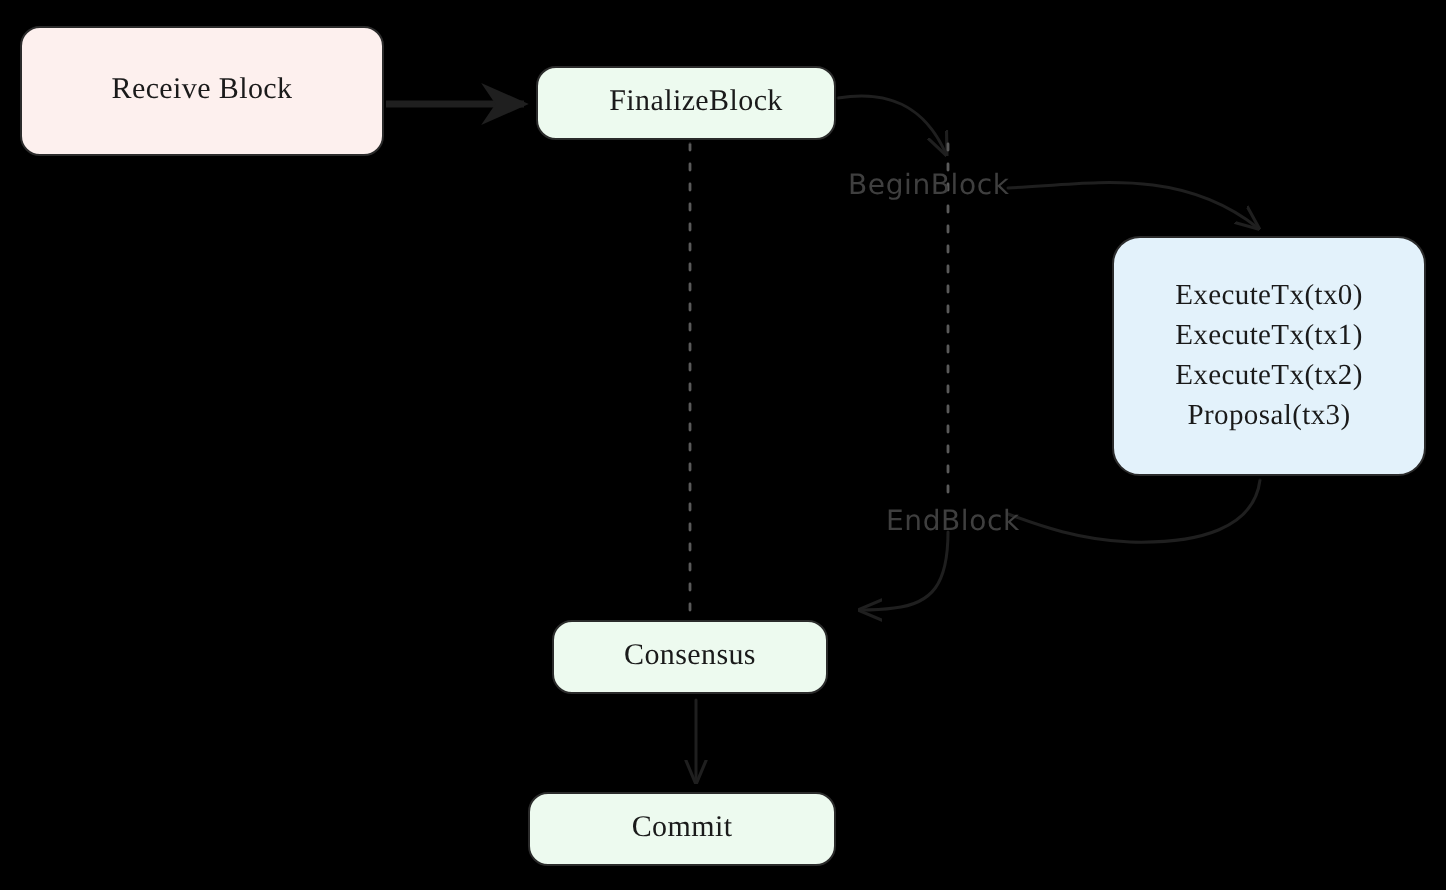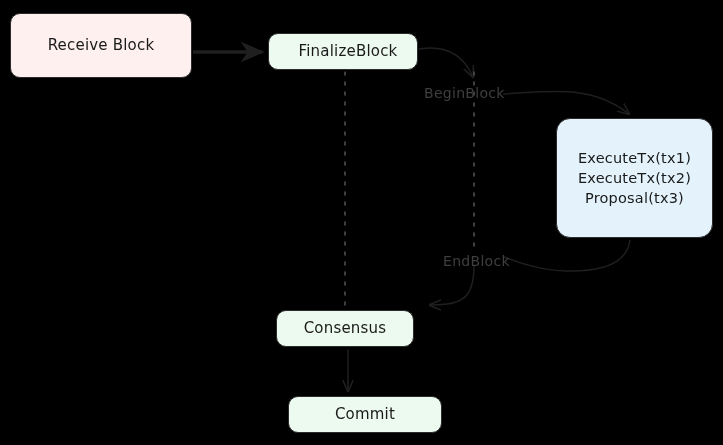--- a/index.html
+++ b/index.html
@@ -26,20 +26,21 @@
     border: 1px solid #2b2b2b;
     color: #1a1a1a;
     line-height: 1.38;
     letter-spacing: 0.2px;
     font-weight: 400;
     box-shadow: 1px 2px 0 rgba(0,0,0,0.35);
   }
   .node .lines {
     display: block;
     width: 100%;
+    font-family: Liberation Serif, serif;
   }
   .node .lines span {
     display: block;
     white-space: nowrap;
   }
   #node-receive-block-proposal {
     left: 10px; top: 13px; width: 182px; height: 65px;
     background: #fdf0ee;
     font-size: 15px;
   }
@@ -55,21 +56,21 @@
     font-size: 14.5px;
     border-radius: 14px;
   }
   #node-consensus {
     left: 276px; top: 310px; width: 138px; height: 37px;
     background: #edfaef;
     font-size: 15px;
     align-items: center;
   }
   #node-commit {
-    left: 288px; top: 396px; width: 154px; height: 37px;
+    left: 264px; top: 396px; width: 154px; height: 37px;
     background: #edfaef;
     font-size: 15px;
   }
   .edge-label {
     position: absolute;
     color: #3f3f3f;
     font-size: 14px;
     white-space: nowrap;
     letter-spacing: 0.3px;
   }
@@ -138,20 +139,21 @@
   </div>
 
   <div class="node" id="node-finalize-block">
     <span class="lines">
       <span>FinalizeBlock</span>
     </span>
   </div>
 
   <div class="node" id="node-execute-tx">
     <span class="lines">
+      <span>ExecuteTx(tx0)</span>
       <span>ExecuteTx(tx1)</span>
       <span>ExecuteTx(tx2)</span>
       <span>Proposal(tx3)</span>
     </span>
   </div>
 
   <div class="node" id="node-consensus">
     <span class="lines">
       <span>Consensus</span>
     </span>

